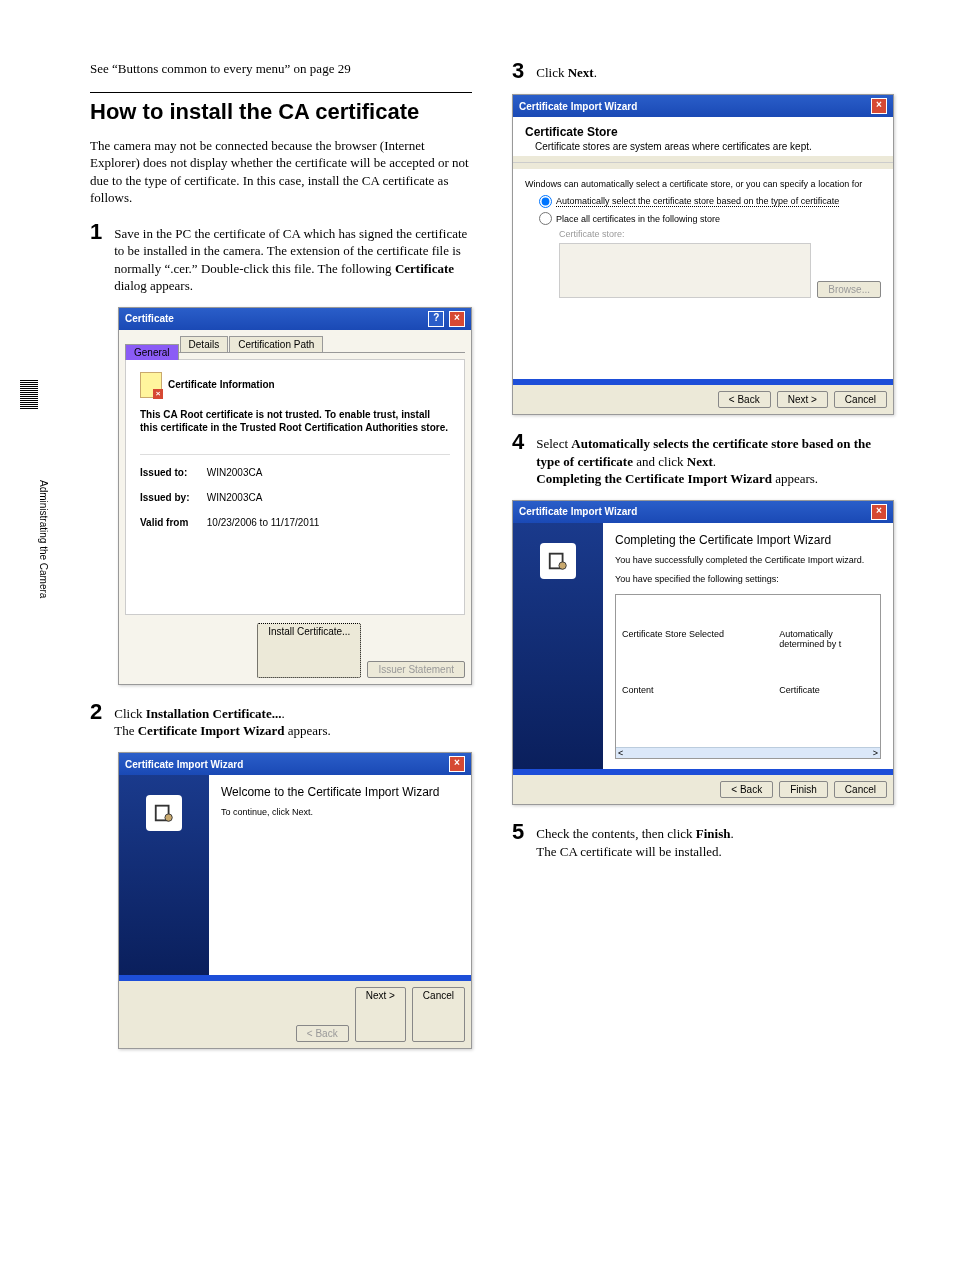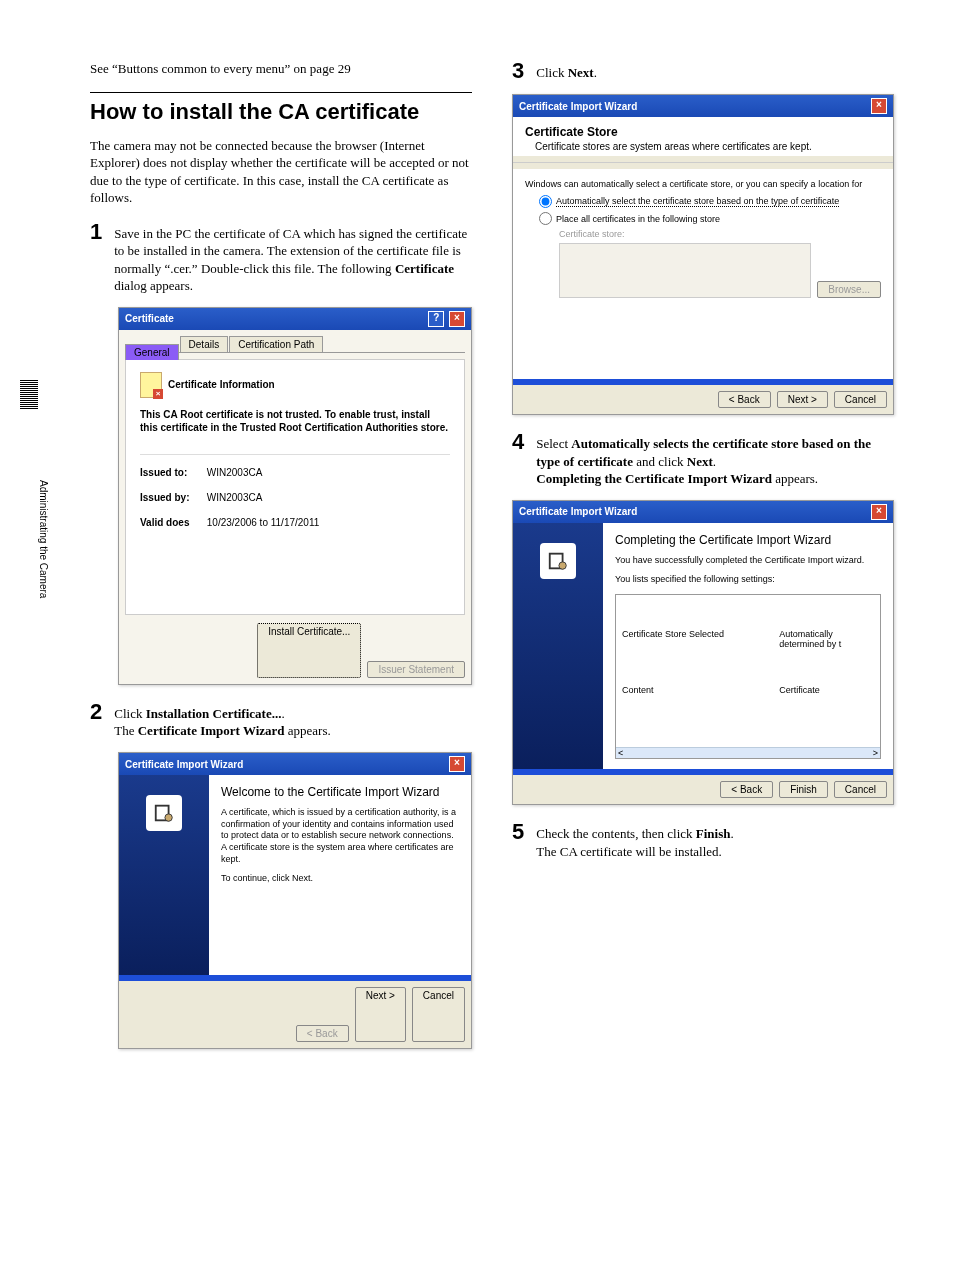--- a/index.html
+++ b/index.html
@@ -356,21 +356,21 @@
             <div class="cert-info-title">
               <span class="cert-icon">
                   <span class="redx">×</span>
                 </span>
               <span>Certificate Information</span>
             </div>
             <div class="cert-trust-text">This CA Root certificate is not trusted. To enable trust, install this certificate in the Trusted Root Certification Authorities store.</div>
             <div class="cert-hr"></div>
             <div class="cert-field"><span class="lbl">Issued to:</span> <span>WIN2003CA</span></div>
             <div class="cert-field"><span class="lbl">Issued by:</span> <span>WIN2003CA</span></div>
-            <div class="cert-field"><span class="lbl">Valid does</span> <span>10/23/2006 to 11/17/2011</span></div>
+            <div class="cert-field"><span class="lbl">Valid from</span> <span>10/23/2006 to 11/17/2011</span></div>
           </div>
           <div class="btn-row">
             <span class="btn dotted">Install Certificate...</span>
             <span class="btn disabled">Issuer Statement</span>
           </div>
         </div>
       </div>
 
       <div class="step">
         <div class="step-num">2</div>
@@ -389,21 +389,20 @@
           <div class="wizard-side">
             <div class="wizard-side-icon">
               <svg viewBox="0 0 24 24">
                   <rect x="3" y="4" width="14" height="16" fill="none" stroke="#333" stroke-width="2"></rect>
                   <circle cx="17" cy="17" r="4" fill="#c9a96e" stroke="#333"></circle>
                 </svg>
             </div>
           </div>
           <div class="wizard-content">
             <h3>Welcome to the Certificate Import Wizard</h3>
-            <p>A certificate, which is issued by a certification authority, is a confirmation of your identity and contains information used to protect data or to establish secure network connections. A certificate store is the system area where certificates are kept.</p>
             <p>To continue, click Next.</p>
           </div>
         </div>
         <div class="wizard-footer">
           <span class="btn disabled">&lt; Back</span>
           <span class="btn">Next &gt;</span>
           <span class="btn">Cancel</span>
         </div>
       </div>
     </div>
@@ -467,21 +466,21 @@
             <div class="wizard-side-icon">
               <svg viewBox="0 0 24 24">
                   <rect x="3" y="4" width="14" height="16" fill="none" stroke="#333" stroke-width="2"></rect>
                   <circle cx="17" cy="17" r="4" fill="#c9a96e" stroke="#333"></circle>
                 </svg>
             </div>
           </div>
           <div class="wizard-content">
             <h3>Completing the Certificate Import Wizard</h3>
             <p>You have successfully completed the Certificate Import wizard.</p>
-            <p>You lists specified the following settings:</p>
+            <p>You have specified the following settings:</p>
             <div class="sett-table">
               <div class="sr">
                   <div class="sc1">Certificate Store Selected</div>
                   <div class="sc2">Automatically determined by t</div>
                 </div>
               <div class="sr">
                   <div class="sc1">Content</div>
                   <div class="sc2">Certificate</div>
                 </div>
               <div style="height:50px;"></div>

